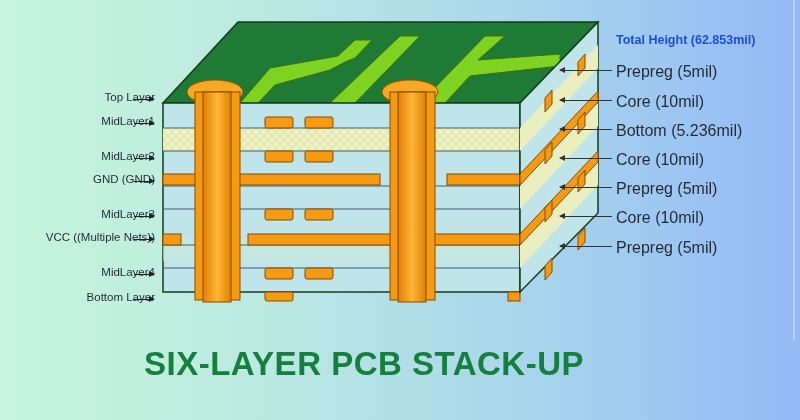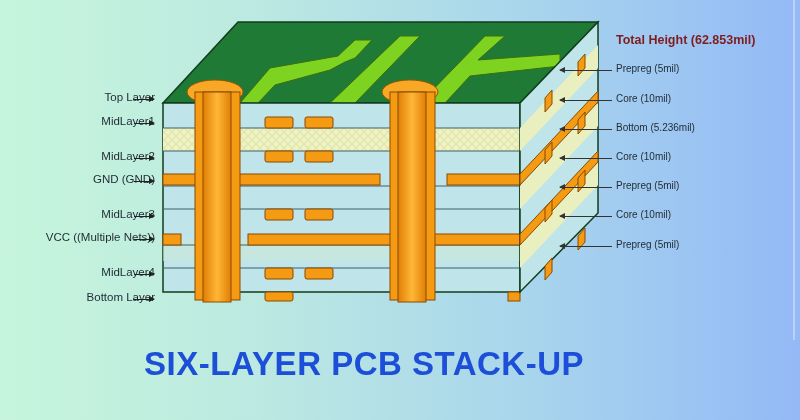--- a/index.html
+++ b/index.html
@@ -3,25 +3,25 @@
 <meta charset="utf-8">
 <style>
   html, body { margin:0; padding:0; }
   body { width:800px; height:420px; overflow:hidden; position:relative;
     background: linear-gradient(90deg, #c6f5dc 0%, #bdeae0 30%, #a9d6ec 65%, #94b9f6 100%);
     font-family: "Liberation Sans", sans-serif; }
   .edge-line { position:absolute; left:793px; top:0; width:2px; height:340px; background:rgba(255,255,255,0.35); }
   .left-label { position:absolute; right:645px; font-size:11.5px; color:#1f2a33; white-space:nowrap; }
   .left-arrow { position:absolute; left:134px; width:20px; height:1px; background:#222; }
   .left-arrow::after { content:""; position:absolute; right:-1px; top:-3px; border-left:6px solid #222; border-top:3.5px solid transparent; border-bottom:3.5px solid transparent; }
-  .right-label { position:absolute; left:616px; font-size:10px; color:#1f2a33; white-space:nowrap; }
-  .total-label { position:absolute; left:616px; top:33px; font-size:12.5px; font-weight:bold; color:#7f1d1d; white-space:nowrap; }
+  .right-label { position:absolute; left:616px; font-size:16px; color:#1f2a33; white-space:nowrap; }
+  .total-label { position:absolute; left:616px; top:33px; font-size:12.5px; font-weight:bold; color:#1d4ed8; white-space:nowrap; }
   .right-arrow { position:absolute; height:1px; background:#333; }
   .right-arrow::before { content:""; position:absolute; left:-1px; top:-3px; border-right:6px solid #333; border-top:3.5px solid transparent; border-bottom:3.5px solid transparent; }
-  .title { position:absolute; left:0; width:728px; top:345px; text-align:center; font-size:33px; font-weight:bold; color:#1d4ed8; letter-spacing:0.5px; }
+  .title { position:absolute; left:0; width:728px; top:345px; text-align:center; font-size:33px; font-weight:bold; color:#15803d; letter-spacing:0.5px; }
   svg.pcb { position:absolute; left:0; top:0; }
 </style>
 </head>
 <body>
 
 <div class="edge-line"></div>
 
 <svg class="pcb" width="800" height="340" viewBox="0 0 800 340">
   <defs>
     <pattern id="hatch" width="8" height="8" patternUnits="userSpaceOnUse">

